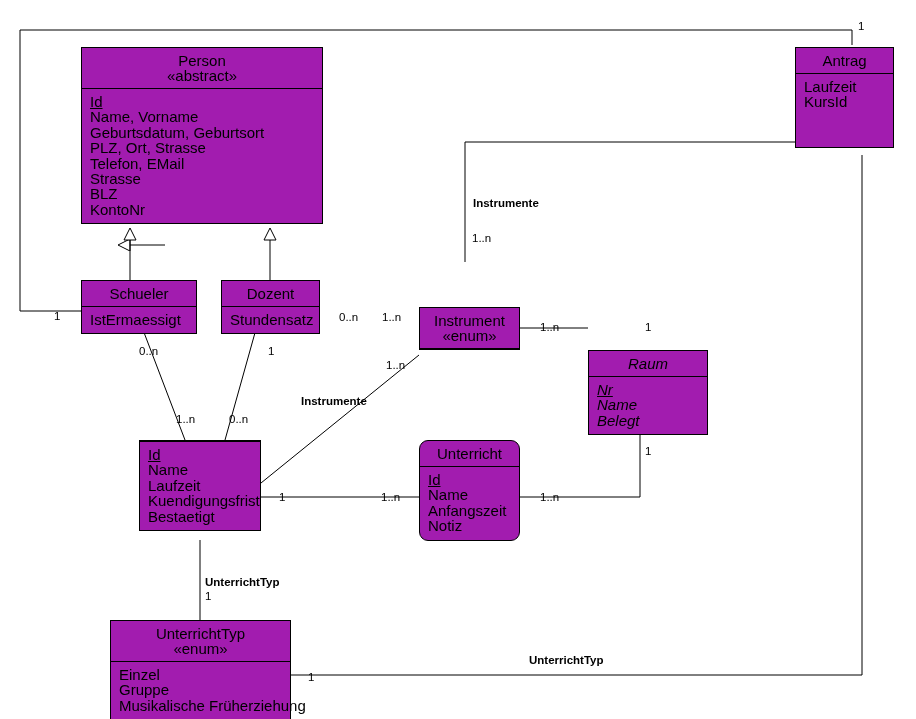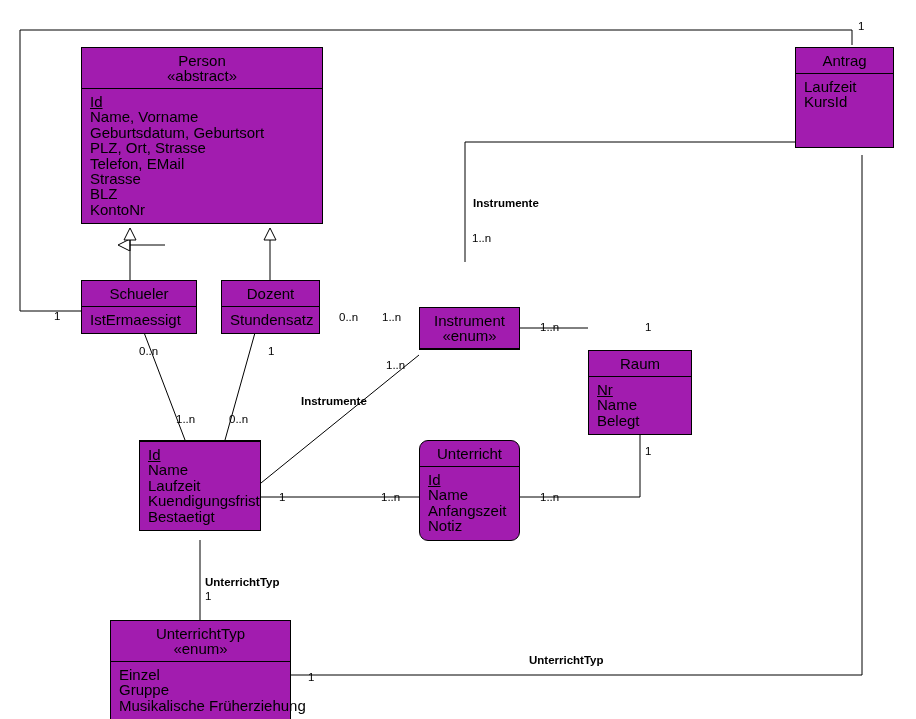--- a/index.html
+++ b/index.html
@@ -163,21 +163,21 @@
   </div>
 
   <div class="cls" style="left:419px; top:262px; width:101px;margin-top:45px;">
     <div class="hdr">
       <span class="nm">Instrument</span>
       <span class="st">«enum»</span>
     </div>
     <div class="sep"></div>
   </div>
 
-  <div class="cls" style="left:588px; top:350px; width:104px;">
+  <div class="cls" style="left:588px; top:350px; width:120px;font-style:italic;">
     <div class="hdr">
       <span class="nm">Raum</span>
     </div>
     <div class="sep"></div>
     <div class="attrs">
       <span class="a pk">Nr</span>
       <span class="a">Name</span>
       <span class="a">Belegt</span>
     </div>
   </div>

